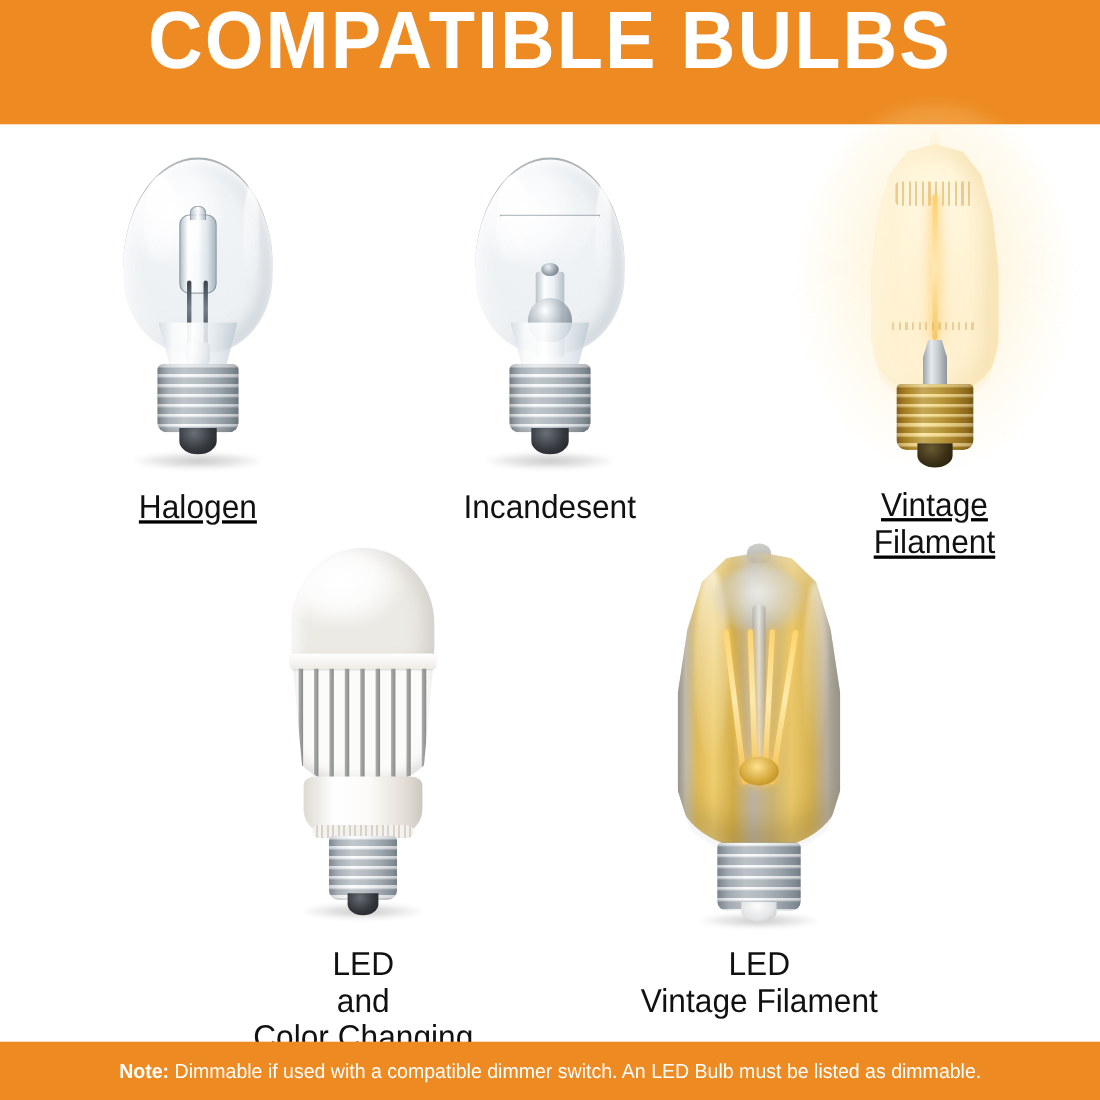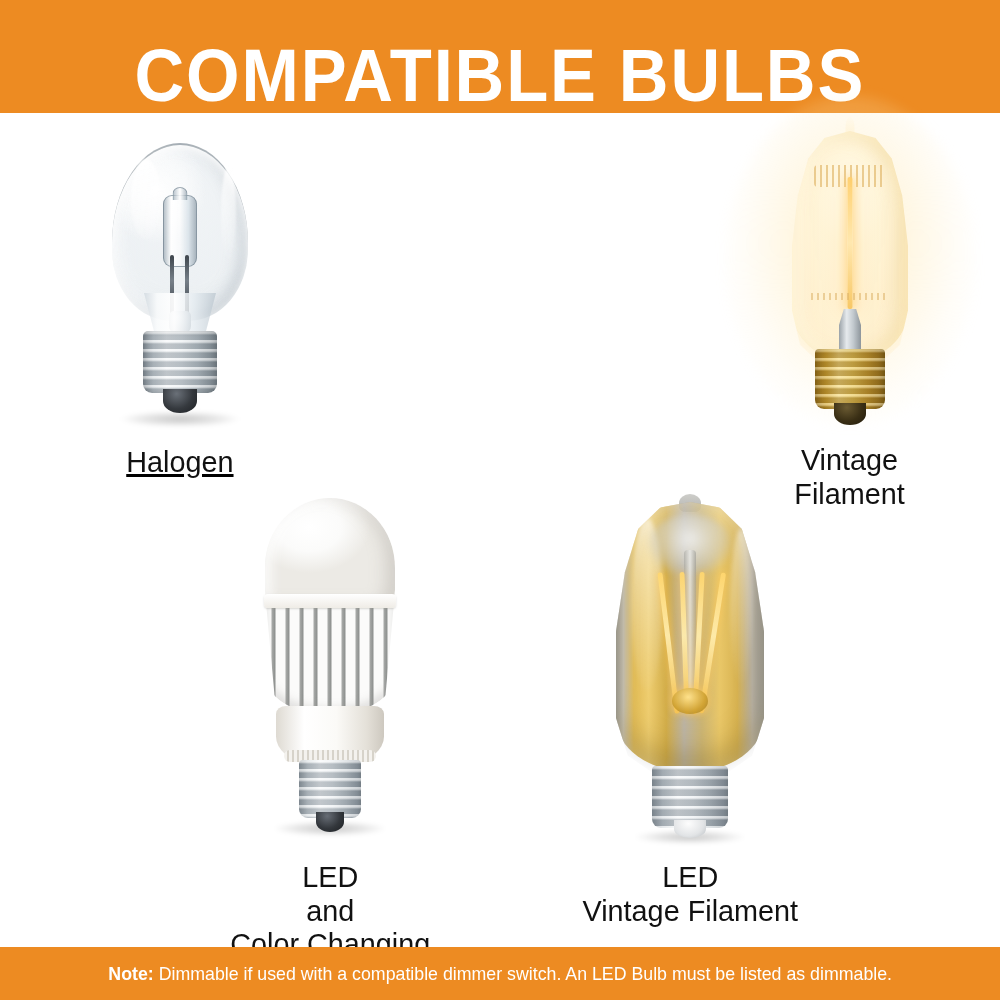--- a/index.html
+++ b/index.html
@@ -9,21 +9,21 @@
     font-family:"Liberation Sans", sans-serif;
     background:#ffffff;
     position:relative;
     overflow:hidden;
   }
 
   
   .header {
     position:absolute; left:0; top:0; width:1000px; height:113px;
     background:#ED8B22;
-    display:flex; align-items:flex-end; justify-content:center;
+    display:flex; align-items:flex-start; justify-content:center;
   }
   .header-title {
     color:#ffffff;
     font-size:74px;
     font-weight:bold;
     letter-spacing:2px;
     transform:scaleX(0.93);
     white-space:nowrap;
     line-height:1;
     font-family:"Liberation Sans", sans-serif;
@@ -48,21 +48,21 @@
   .bulb-stage { position:relative; }
   .caption {
     text-align:center; color:#111111; font-size:30px; line-height:1.12;
     font-family:"Liberation Sans", sans-serif; transform:scaleX(0.96);
     white-space:pre-line;
   }
 
   
   #cell-halogen   { left:40px;  top:30px;  width:280px;text-decoration:underline; }
   #cell-incand    { left:360px; top:30px;  width:280px; }
-  #cell-vintage   { left:700px; top:0px;   width:300px; }
+  #cell-vintage   { left:700px; top:0px;   width:300px;text-decoration:underline; }
   #cell-led       { left:180px; top:385px; width:300px; }
   #cell-ledvint   { left:520px; top:375px; width:340px; }
 
   
   .shadow {
     position:absolute; left:50%; transform:translateX(-50%);
     border-radius:50%;
     background:radial-gradient(ellipse at center, rgba(0,0,0,0.22) 0%, rgba(0,0,0,0.09) 45%, rgba(0,0,0,0) 72%);
     filter:blur(2px);
   }
@@ -422,20 +422,34 @@
           <i></i>
         </div>
       <div class="halo-stem"></div>
       <div class="neckA"></div>
       <div class="baseSilver"></div>
       <div class="tipDark"></div>
     </div>
     <div class="caption" style="margin-top:16px;">Halogen</div>
   </div>
 
+  <div class="cell" id="cell-incand">
+    <div class="bulb-stage" style="width:200px;height:286px;">
+      <div class="shadow" style="width:120px;height:16px;bottom:2px;"></div>
+      <div class="glassA"></div>
+      <div class="inc-cone"></div>
+      <div class="inc-glassstem"></div>
+      <div class="inc-hook"></div>
+      <div class="inc-bulbnode"></div>
+      <div class="neckA"></div>
+      <div class="baseSilver"></div>
+      <div class="tipDark"></div>
+    </div>
+    <div class="caption" style="margin-top:16px;">Incandesent</div>
+  </div>
 
   <div class="cell" id="cell-vintage">
     <div class="bulb-stage" style="width:250px;height:320px;">
       <div class="vint-halo"></div>
       <div class="vint-tip"></div>
       <div class="vint-glass"></div>
       <div class="vint-coil"></div>
       <div class="vint-fil"></div>
       <div class="vint-coil2"></div>
       <div class="vint-stem"></div>

